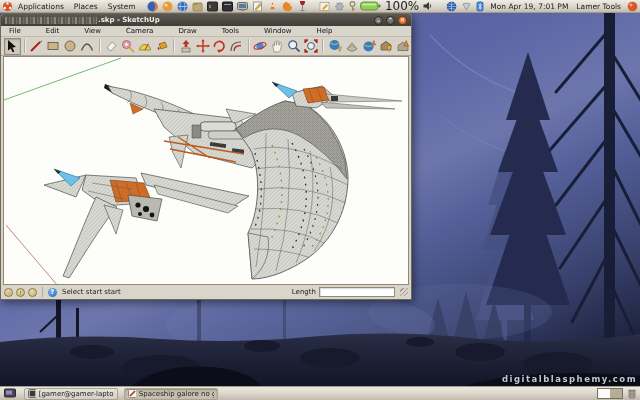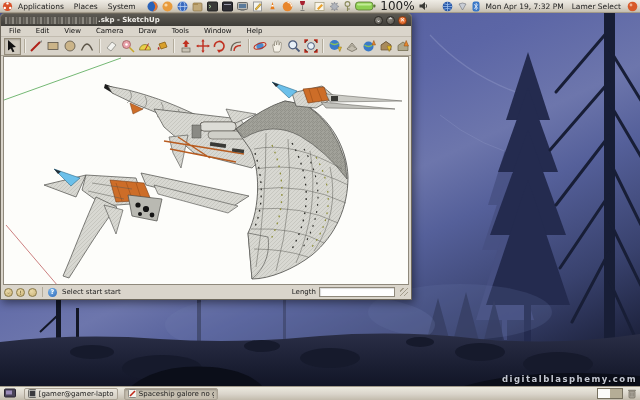--- a/index.html
+++ b/index.html
@@ -46,21 +46,21 @@
     border-radius:3px 3px 0 0; display:flex; align-items:center; padding:0 4px;
     color:#efede8; font-size:7px; font-weight:bold; }
   .censored { display:inline-block; width:92px; height:7px; margin-right:1px;
     background:repeating-linear-gradient(90deg,#8a877f 0 2px,#57544e 2px 4px,#726f67 4px 5px,#615e57 5px 7px); }
   .tb-buttons { margin-left:auto; display:flex; gap:3px; }
   .tb-btn { width:9px; height:9px; border-radius:50%; display:flex; align-items:center; justify-content:center;
     background:radial-gradient(circle at 35% 30%,#8a867e,#55524b); border:1px solid #2e2c28;
     color:#fff; font-size:6px; line-height:6px; }
   .tb-btn.close { background:radial-gradient(circle at 35% 30%,#f08b4e,#d95b20); border-color:#8a3a10; }
   .menubar { height:11px; background:#dad5cb; border-bottom:1px solid #c2bcb0;
-    display:flex; align-items:center; gap:5px; font-size:7px; color:#111; padding-left:3px;text-align:center; }
+    display:flex; align-items:center; gap:15px; font-size:7px; color:#111; padding-left:3px;text-align:center; }
   .menu-item { padding:0 5px; }
   .toolbar { height:19px; background:#d8d3c9; border-bottom:1px solid #aba494;
     display:flex; align-items:center; padding-left:3px; }
   .tool { width:17px; height:17px; display:flex; align-items:center; justify-content:center; }
   .tool.pressed { border:1px solid #948c7a; background:#cfc9bd; box-shadow:inset 0 1px 2px rgba(0,0,0,.2); }
   .tool-sep { width:1px; height:14px; background:#b3ac9c; margin:0 3px; box-shadow:1px 0 0 #efece5; }
   .canvas { position:relative; flex:1; margin:0 2px; background:#fdfdfa; border:1px solid #8f897c; overflow:hidden; }
   .canvas svg { position:absolute; inset:0; }
   .statusbar { height:14px; background:#dad5cb; display:flex; align-items:center;
     font-size:7px; color:#222; padding:0 3px; gap:3px; }
@@ -252,22 +252,22 @@
           <circle cx="5.5" cy="5.5" r="4.8" fill="#2858a8"></circle>
           <path d="M1,5.5 H10 M5.5,0.8 V10.2 M2,2.8 Q5.5,4.6 9,2.8 M2,8.2 Q5.5,6.4 9,8.2" stroke="#a8c8f0" stroke-width="0.7" fill="none"></path>
         </svg>
       <svg width="11" height="10">
           <path d="M5.5,9 L2,3 Q5.5,1 9,3Z" fill="#c8ccd4" stroke="#70747c" stroke-width="0.6"></path>
         </svg>
       <svg width="8" height="11">
           <rect x="0.5" y="0.5" width="7" height="10" rx="2.2" fill="#3a78c8"></rect>
           <path d="M2.2,3.2 L5.6,7.2 L4,8.6 L4,2.4 L5.6,3.8 L2.2,7.8" stroke="#fff" stroke-width="0.7" fill="none"></path>
         </svg>
-      <span class="clock">Mon Apr 19,  7:32 PM</span>
-      <span class="user">Lamer Select</span>
+      <span class="clock">Mon Apr 19,  7:01 PM</span>
+      <span class="user">Lamer Tools</span>
       <svg width="11" height="11">
           <circle cx="5.5" cy="5.5" r="4.8" fill="#d85a2a"></circle>
           <circle cx="4" cy="4" r="1.4" fill="#f0b090"></circle>
         </svg>
     </div>
   </div>
 
   <div class="su-window">
     <div class="titlebar">
       <span class="censored"></span>

